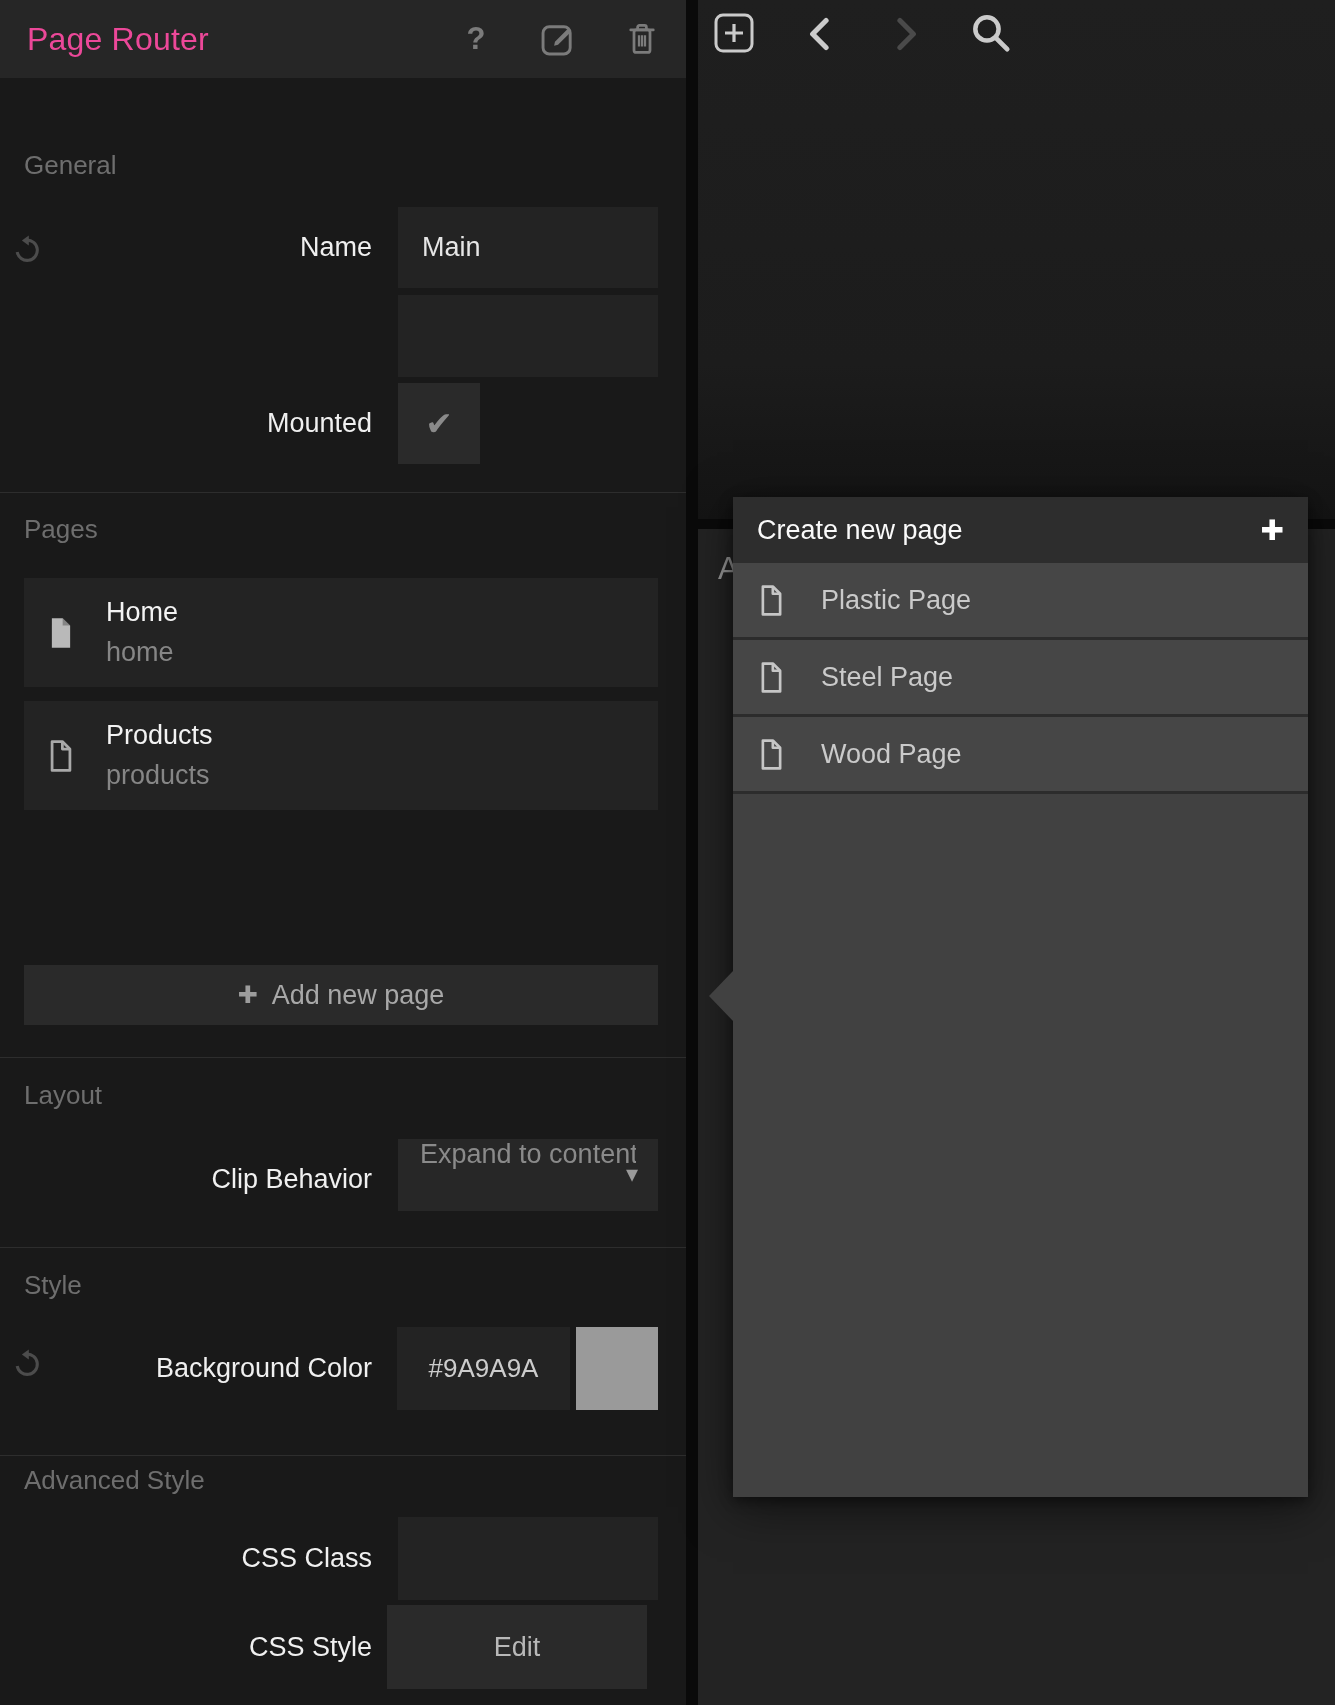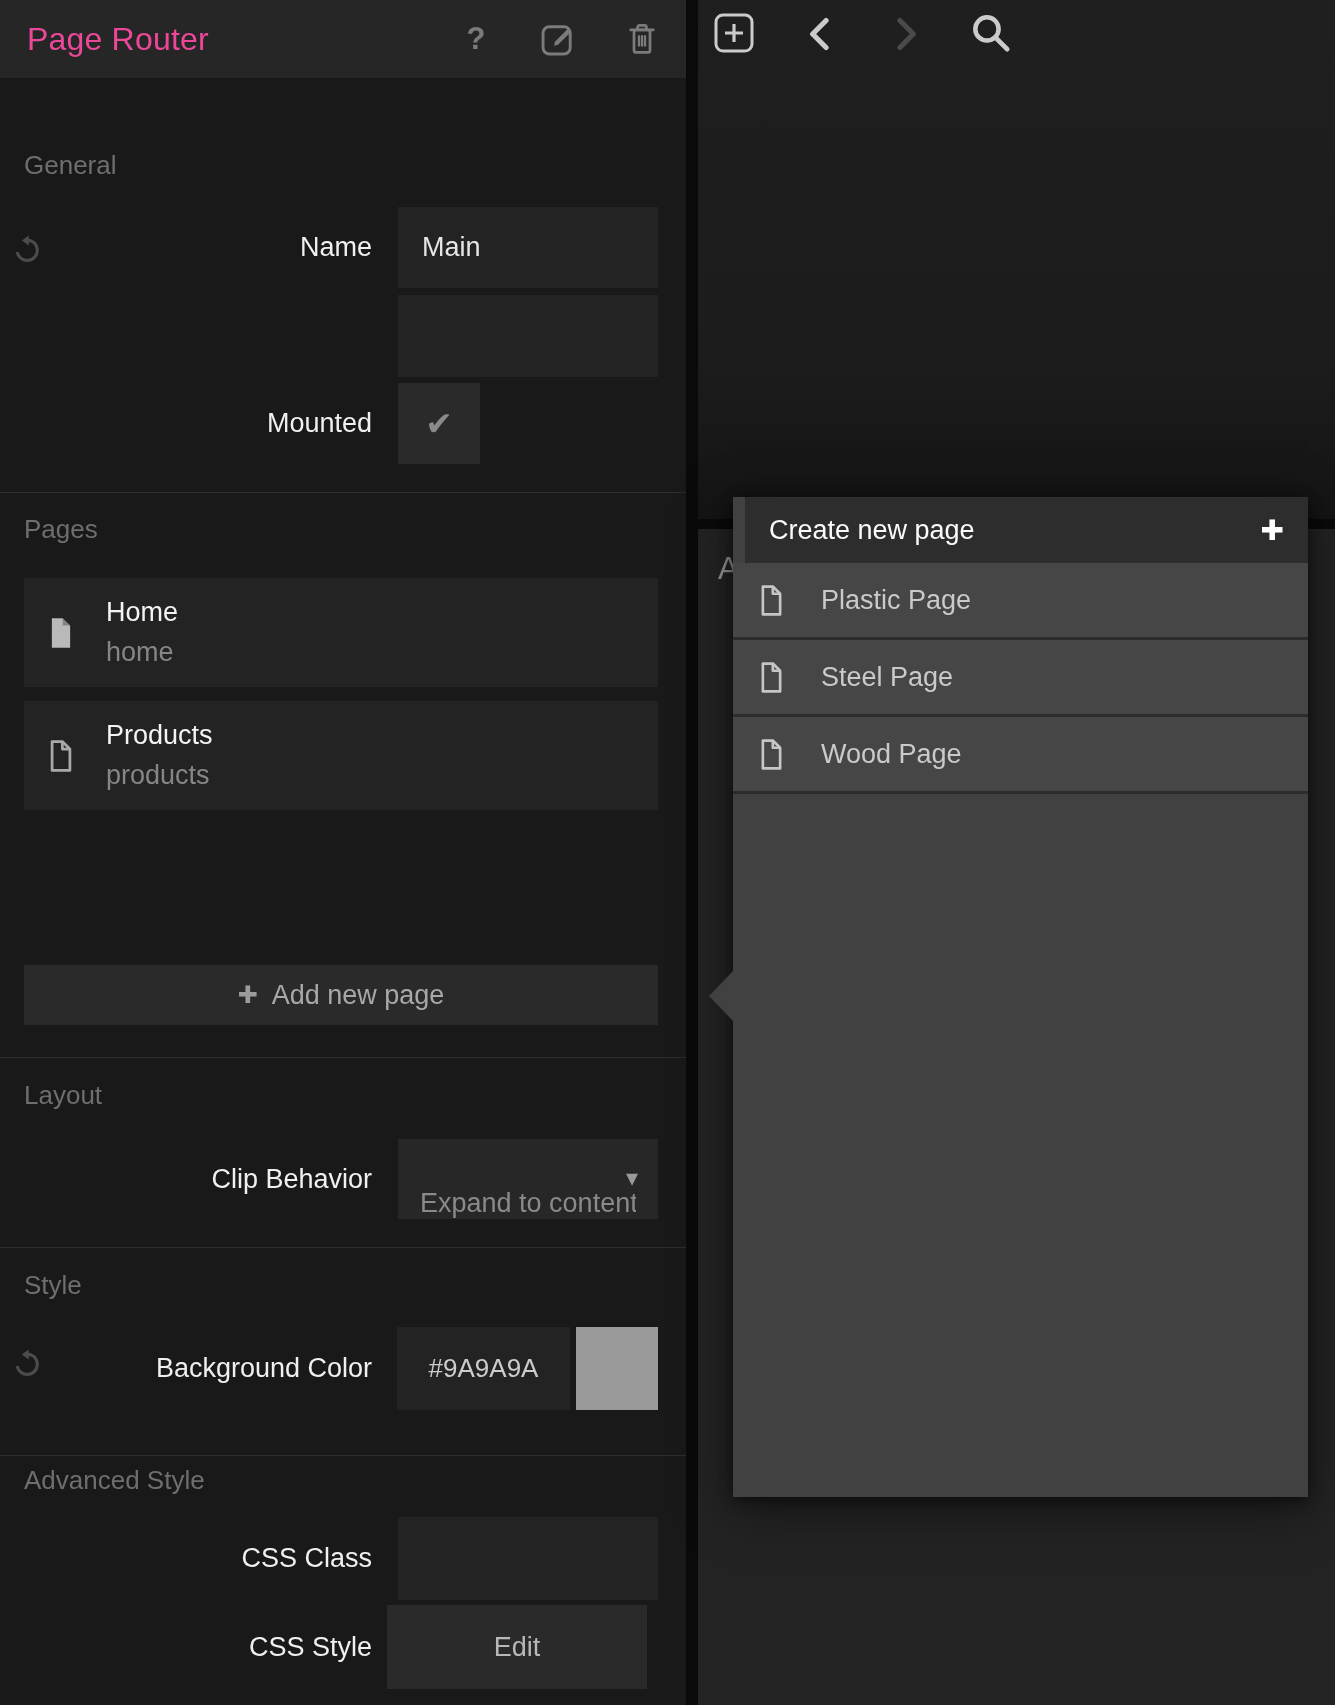--- a/index.html
+++ b/index.html
@@ -23,35 +23,35 @@
   .finput { position:absolute; left:398px; width:260px; background:#232323; border:none; outline:none; color:#e6e6e6; font-size:27px; padding:0 24px; font-family:"Liberation Sans", sans-serif; }
   .checkbox { position:absolute; left:398px; top:383px; width:82px; height:81px; background:#2a2a2a; display:flex; align-items:center; justify-content:center; color:#8a8a8a; font-size:33px; cursor:pointer; }
   .pitem { position:absolute; left:24px; width:634px; height:109px; background:#232323; display:flex; align-items:center; padding-left:24px; cursor:pointer; }
   .pitem .icol { width:32px; display:flex; align-items:center; color:#b9b9b9; }
   .pitem .tcol { margin-left:26px; display:flex; flex-direction:column; gap:9px; }
   .pitem .ptitle { font-size:27px; color:#f3f3f3; }
   .pitem .ppath { font-size:27px; color:#868686; }
   .addbtn { position:absolute; left:24px; top:965px; width:634px; height:60px; background:#2a2a2a; display:flex; align-items:center; justify-content:center; gap:14px; cursor:pointer; }
   .addbtn .plus { color:#9c9c9c; font-size:24px; }
   .addbtn .albl { color:#a8a8a8; font-size:27px; }
-  .dropdown { position:absolute; left:398px; top:1139px; width:260px; height:80px; background:#272727; display:flex; align-items:flex-end; cursor:pointer; overflow:hidden; }
+  .dropdown { position:absolute; left:398px; top:1139px; width:260px; height:72px; background:#272727; display:flex; align-items:flex-start; cursor:pointer; overflow:hidden; }
   .dropdown .dval { padding-left:22px; width:238px; font-size:27px; color:#8a8a8a; white-space:nowrap; overflow:hidden; }
   .dropdown .caret { position:absolute; right:20px; top:50%; transform:translateY(-52%); color:#9a9a9a; font-size:24px; }
   .colorinput { position:absolute; left:397px; top:1327px; width:173px; height:83px; background:#232323; display:flex; align-items:center; justify-content:center; color:#cccccc; font-size:26px; cursor:text; }
   .swatch { position:absolute; left:576px; top:1327px; width:82px; height:83px; cursor:pointer; }
   .editbtn { position:absolute; left:387px; top:1605px; width:260px; height:84px; background:#2a2a2a; display:flex; align-items:center; justify-content:center; color:#b8b8b8; font-size:27px; cursor:pointer; }
   
   .rtop { position:absolute; left:698px; top:0; width:637px; height:519px; background:linear-gradient(180deg,#1f1f1f 0%,#1c1c1c 70%,#141414 100%); }
   .tbicon { position:absolute; color:#cbcbcb; cursor:pointer; }
   .rbottom { position:absolute; left:698px; top:529px; width:637px; height:1176px; background:#232323; }
   .canvas-a { position:absolute; left:20px; top:22px; font-size:31px; color:#9a9a9a; }
   
   .popup { position:absolute; left:733px; top:497px; width:575px; height:1000px; background:#414141; box-shadow:0 10px 45px rgba(0,0,0,.5), 0 3px 12px rgba(0,0,0,.45); }
   .popup-pointer { position:absolute; left:-24px; top:474px; width:0; height:0; border-top:25px solid transparent; border-bottom:25px solid transparent; border-right:24px solid #414141; }
-  .popup-header { height:66px; background:#2d2d2d; display:flex; align-items:center; justify-content:space-between; padding:0 24px;margin-left:12px; }
+  .popup-header { height:66px; background:#2d2d2d; display:flex; align-items:center; justify-content:space-between; padding:0 24px; }
   .popup-title { font-size:27px; color:#fafafa; }
   .popup-plus { color:#ffffff; font-size:28px; cursor:pointer; }
   .popup-item { height:77px; background:#464646; border-bottom:3px solid #2c2c2c; display:flex; align-items:center; padding-left:26px; cursor:pointer; }
   .popup-item .icol { width:30px; display:flex; align-items:center; color:#c6c6c6; }
   .popup-item .plabel { margin-left:32px; font-size:27px; color:#cacaca; }
   svg { display:block; }
 </style>
 </head>
 <body>
 

